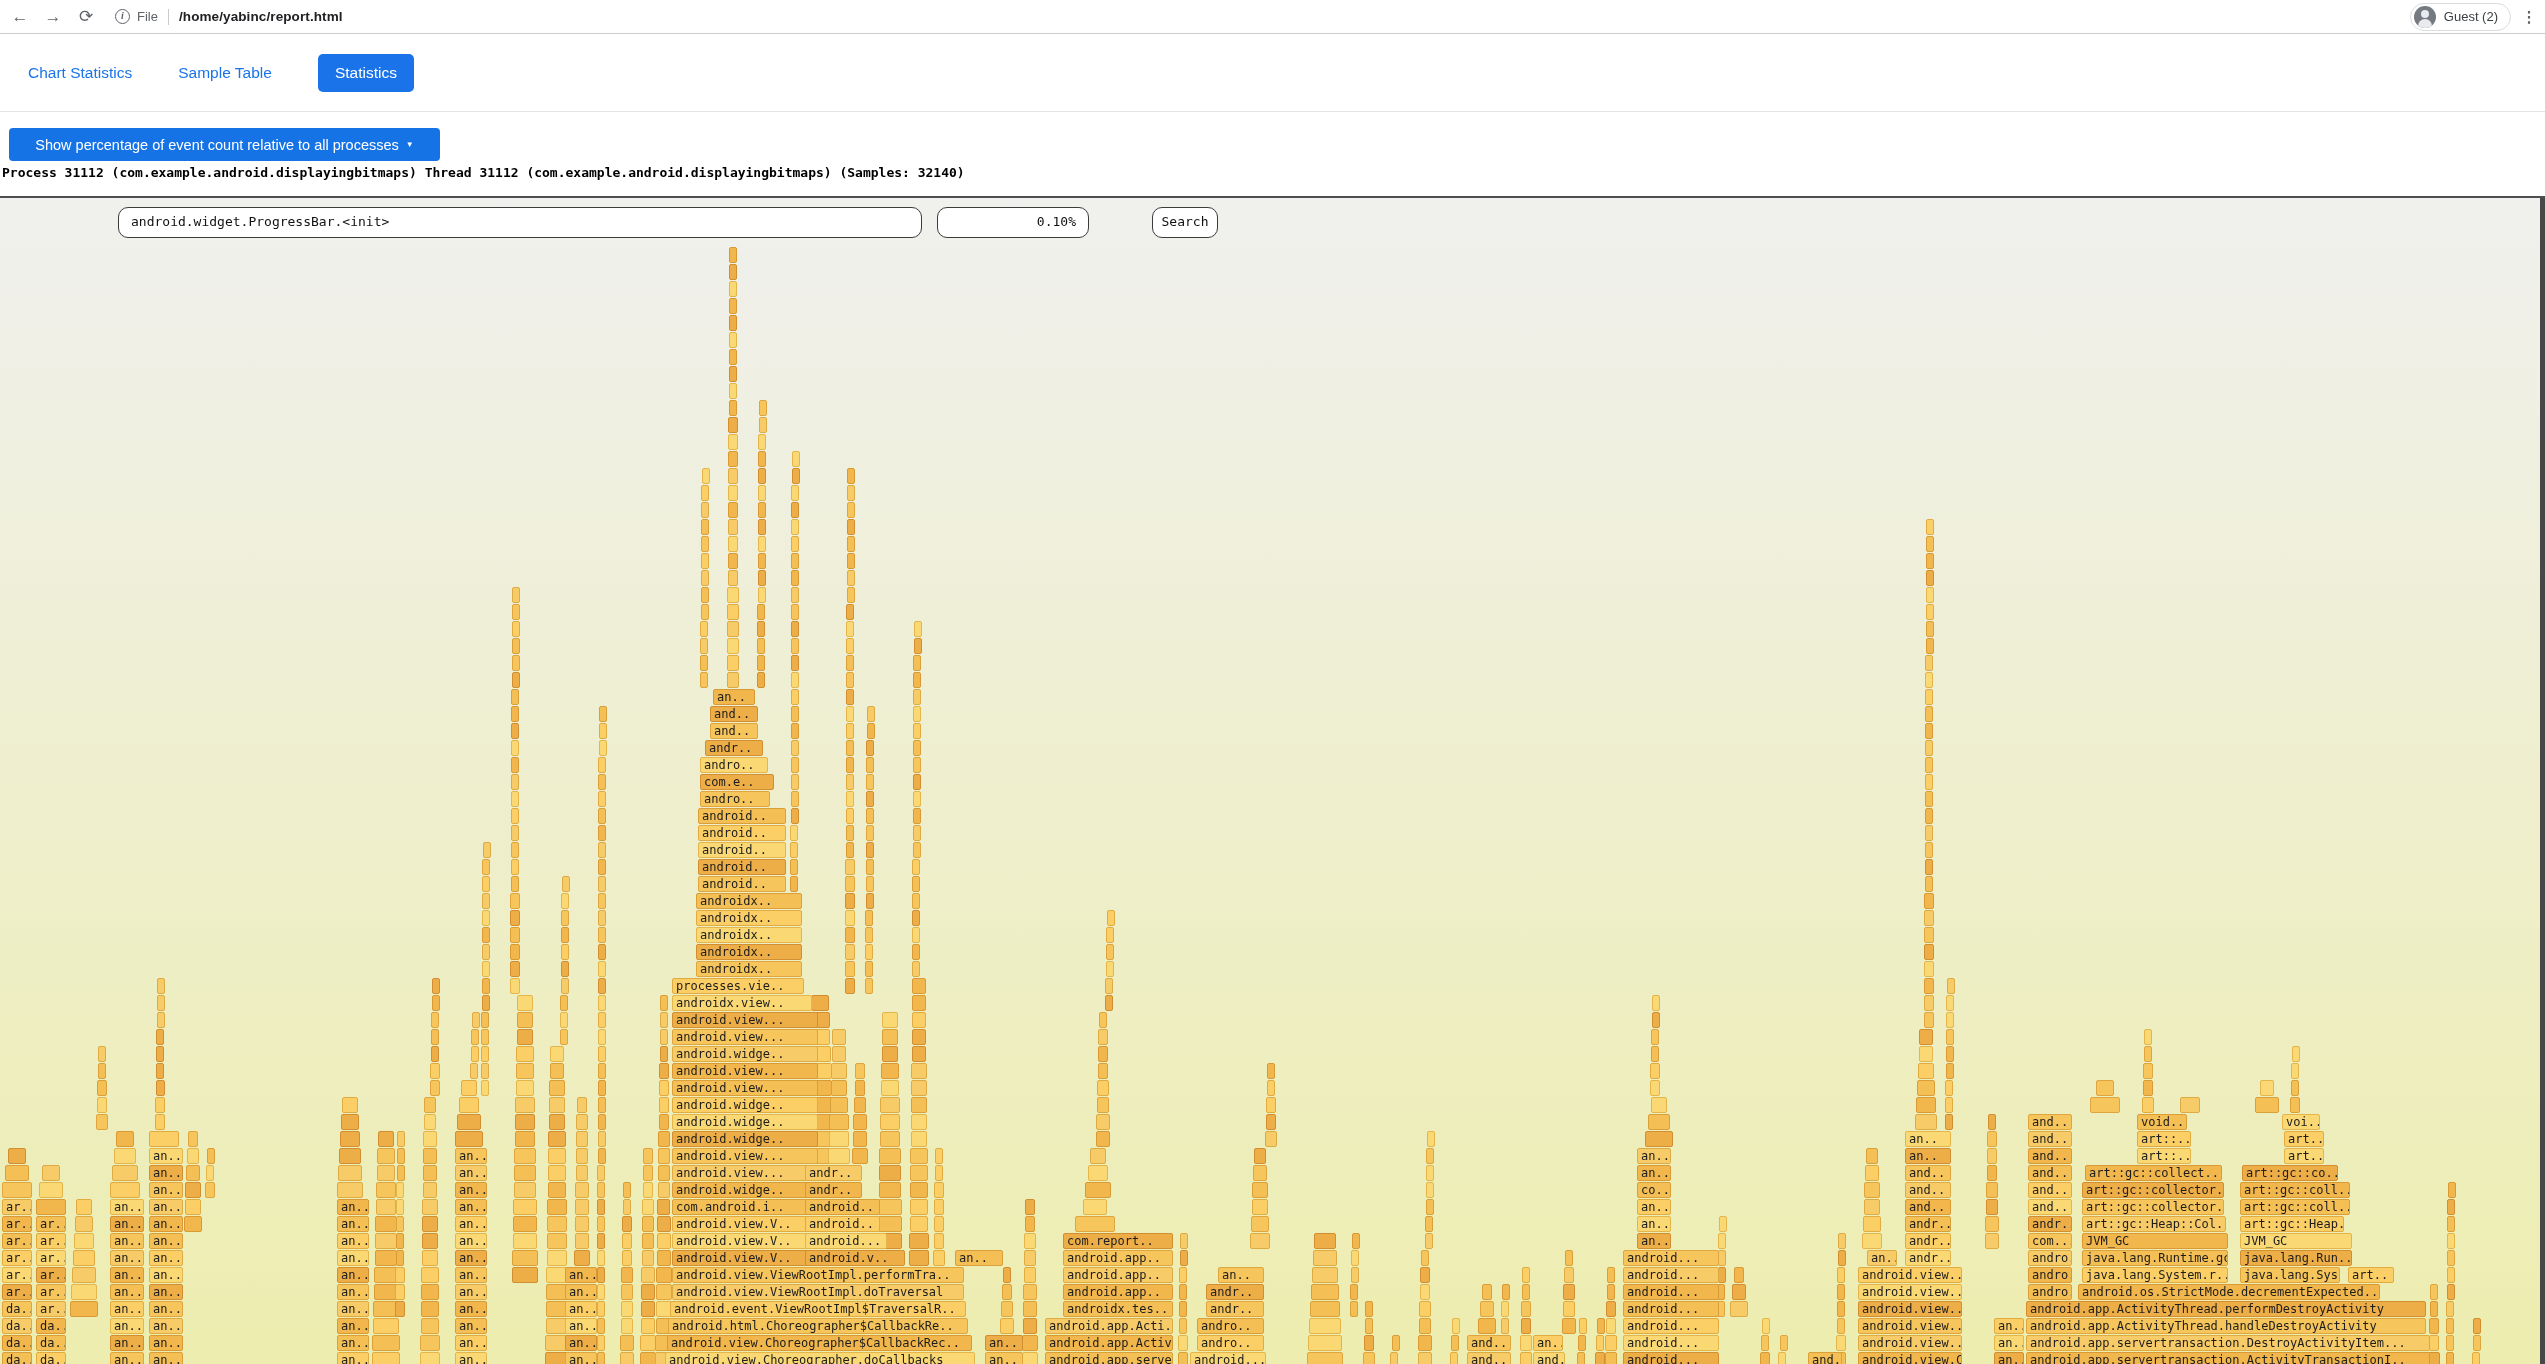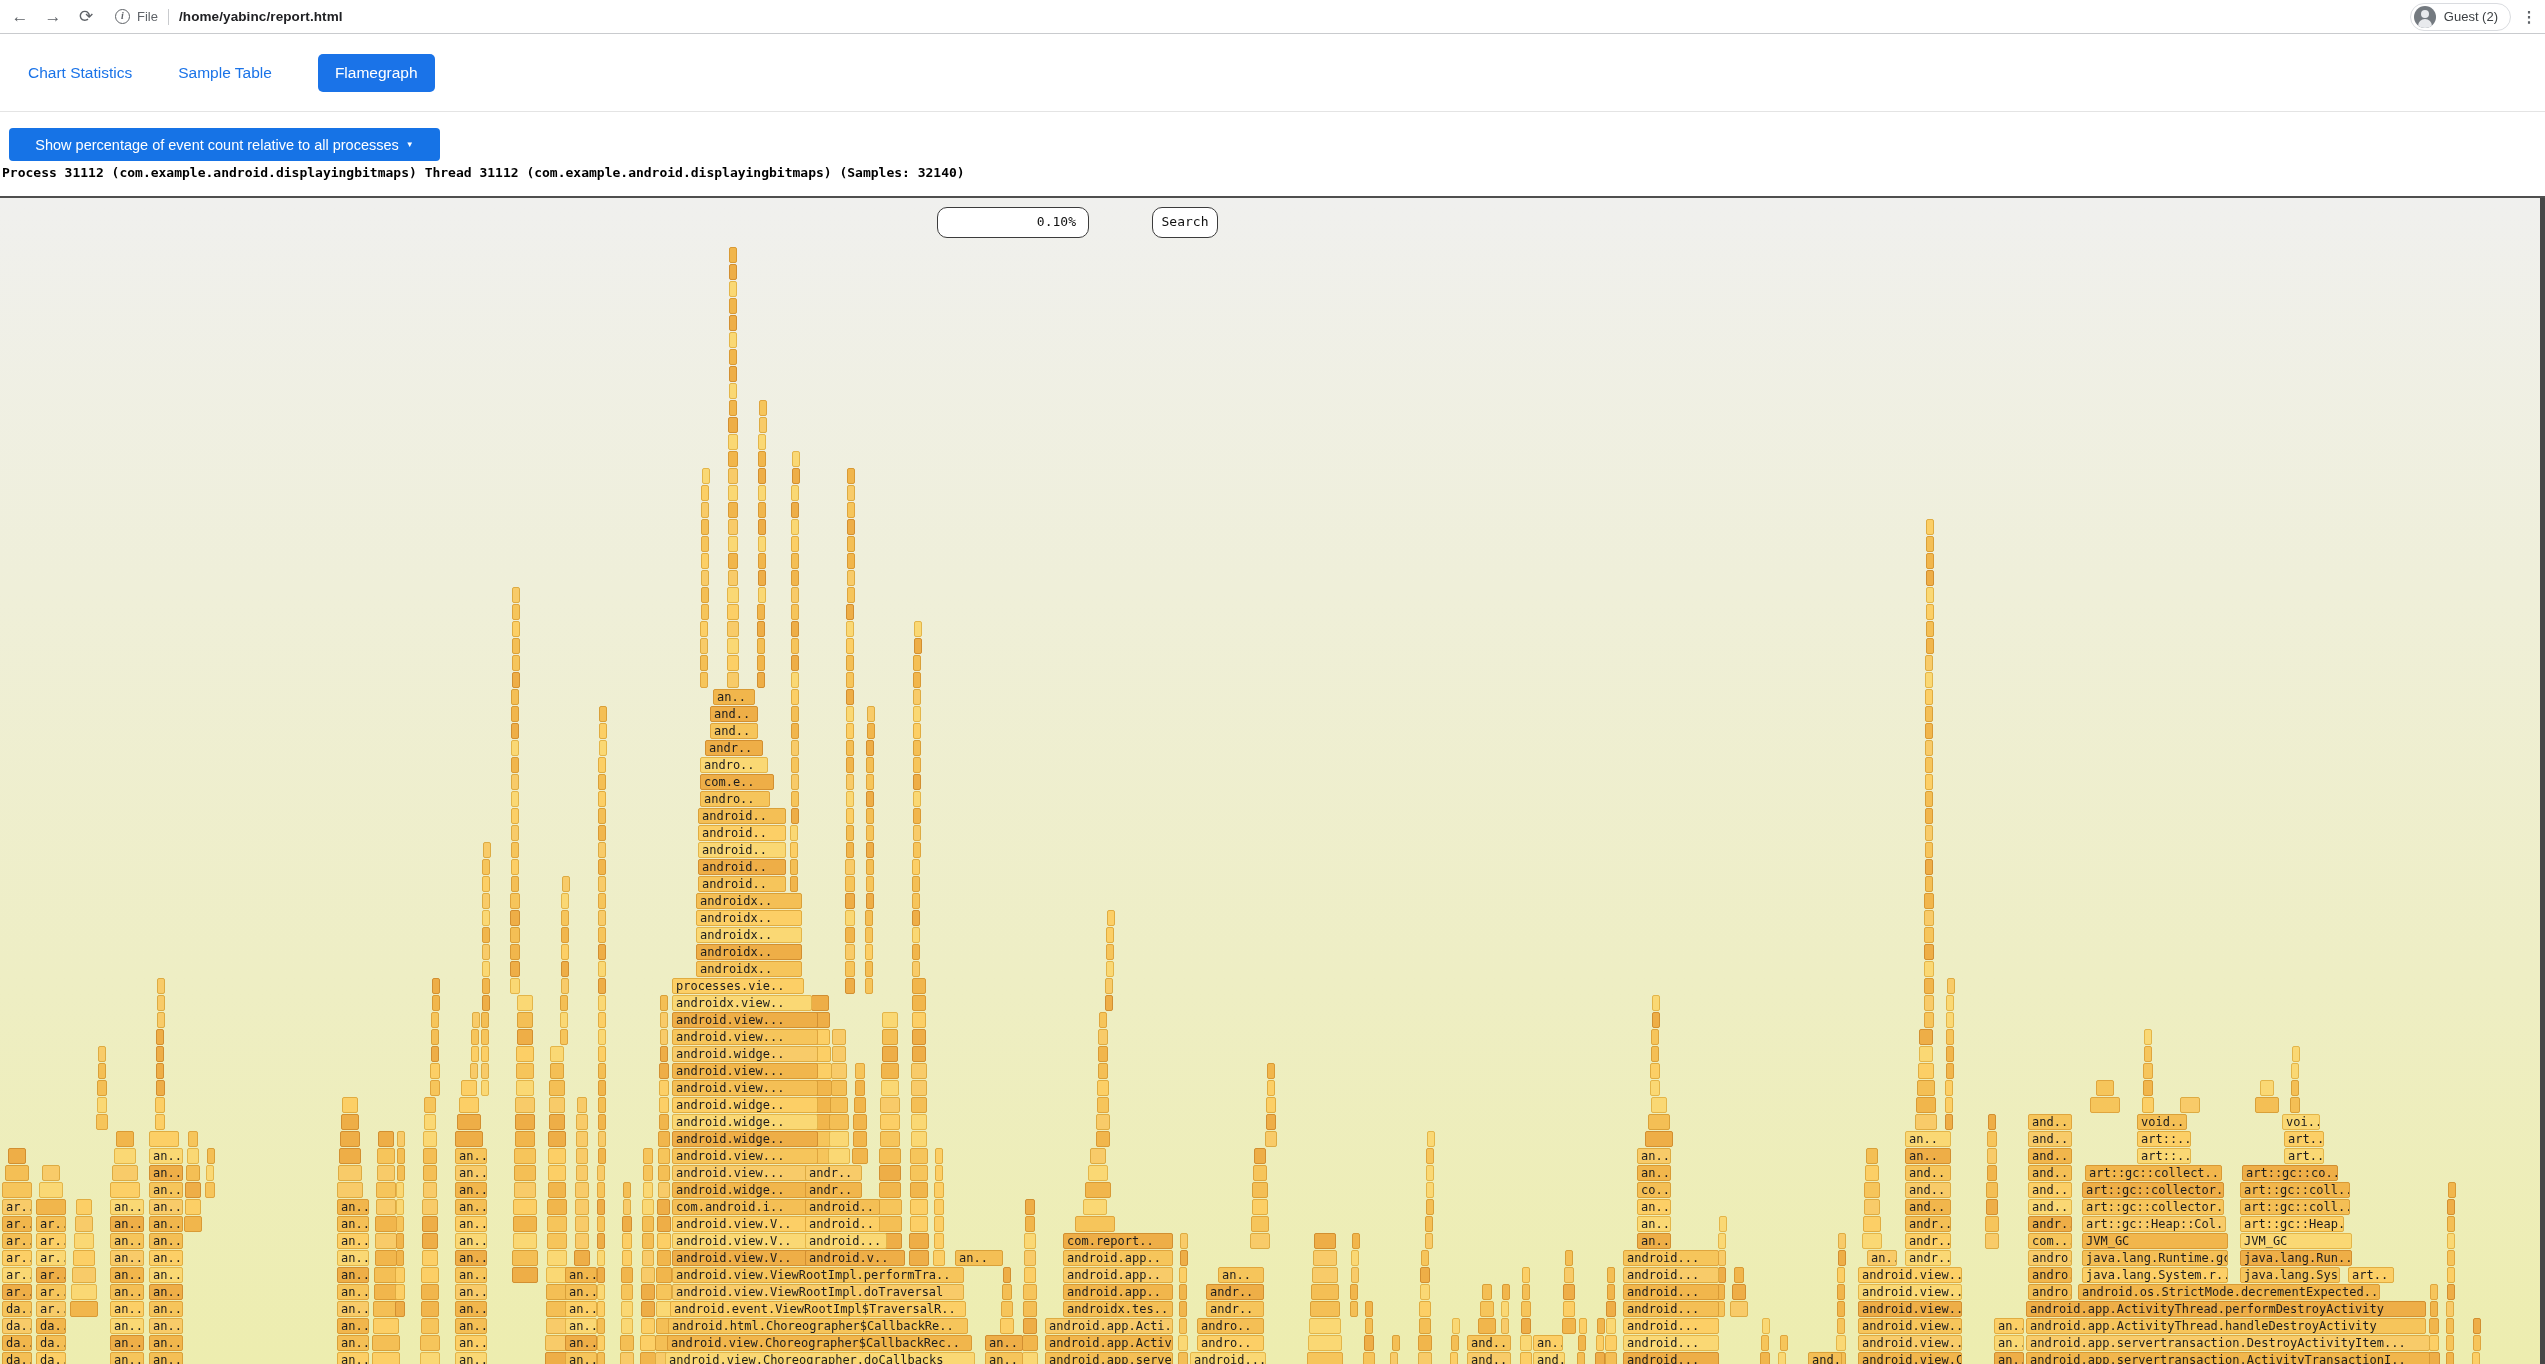--- a/index.html
+++ b/index.html
@@ -78,21 +78,21 @@
   <div class="guest-chip">
     <div class="avatar"></div>
     <span class="guest-label">Guest (2)</span>
   </div>
   <div class="kebab">⋮</div>
 </div>
 
 <div class="tabs-row">
   <span class="tab-link">Chart Statistics</span>
   <span class="tab-link">Sample Table</span>
-  <span class="tab-active">Flamegraph</span>
+  <span class="tab-active">Statistics</span>
 </div>
 
 <button class="pct-btn">
   <span>Show percentage of event count relative to all processes</span>
   <span class="caret">▼</span>
 </button>
 <div class="process-line">Process 31112 (com.example.android.displayingbitmaps) Thread 31112 (com.example.android.displayingbitmaps) (Samples: 32140)</div>
 
 <div class="flame-panel">
   <div id="fg-canvas" style="position:absolute;left:0;top:0;width:100%;height:100%;">
@@ -1063,16 +1063,17 @@
       <div class="fbar" style="left: 2284px; top: 950px; width: 40px; background: rgb(250, 216, 116); border-color: rgb(227, 181, 74);">art..</div>
       <div class="fbar" style="left: 2242px; top: 967px; width: 96px; background: rgb(238, 174, 71); border-color: rgb(210, 143, 49);">art::gc::co..</div>
       <div class="fbar" style="left: 2240px; top: 984px; width: 110px; background: rgb(241, 182, 76); border-color: rgb(217, 154, 53);">art::gc::coll..</div>
       <div class="fbar" style="left: 2240px; top: 1001px; width: 110px; background: rgb(244, 191, 85); border-color: rgb(217, 160, 57);">art::gc::coll..</div>
       <div class="fbar" style="left: 2240px; top: 1018px; width: 104px; background: rgb(252, 207, 102); border-color: rgb(224, 172, 65);">art::gc::Heap..</div>
       <div class="fbar" style="left: 2240px; top: 1035px; width: 112px; background: rgb(250, 216, 116); border-color: rgb(227, 181, 74);">JVM_GC</div>
       <div class="fbar" style="left: 2240px; top: 1052px; width: 112px; background: rgb(238, 174, 71); border-color: rgb(210, 143, 49);">java.lang.Run..</div>
       <div class="fbar" style="left: 2240px; top: 1069px; width: 100px; background: rgb(246, 197, 91); border-color: rgb(223, 165, 62);">java.lang.Sys..</div>
       <div class="fbar" style="left: 2348px; top: 1069px; width: 46px; background: rgb(252, 207, 102); border-color: rgb(224, 172, 65);">art..</div>
     </div>
+  <div class="search-input">android.widget.ProgressBar.&lt;init&gt;</div>
   <div class="pct-input">0.10%</div>
   <div class="search-btn">Search</div>
   <div class="scroll-strip"></div>
 </div>
 
 </body></html>

